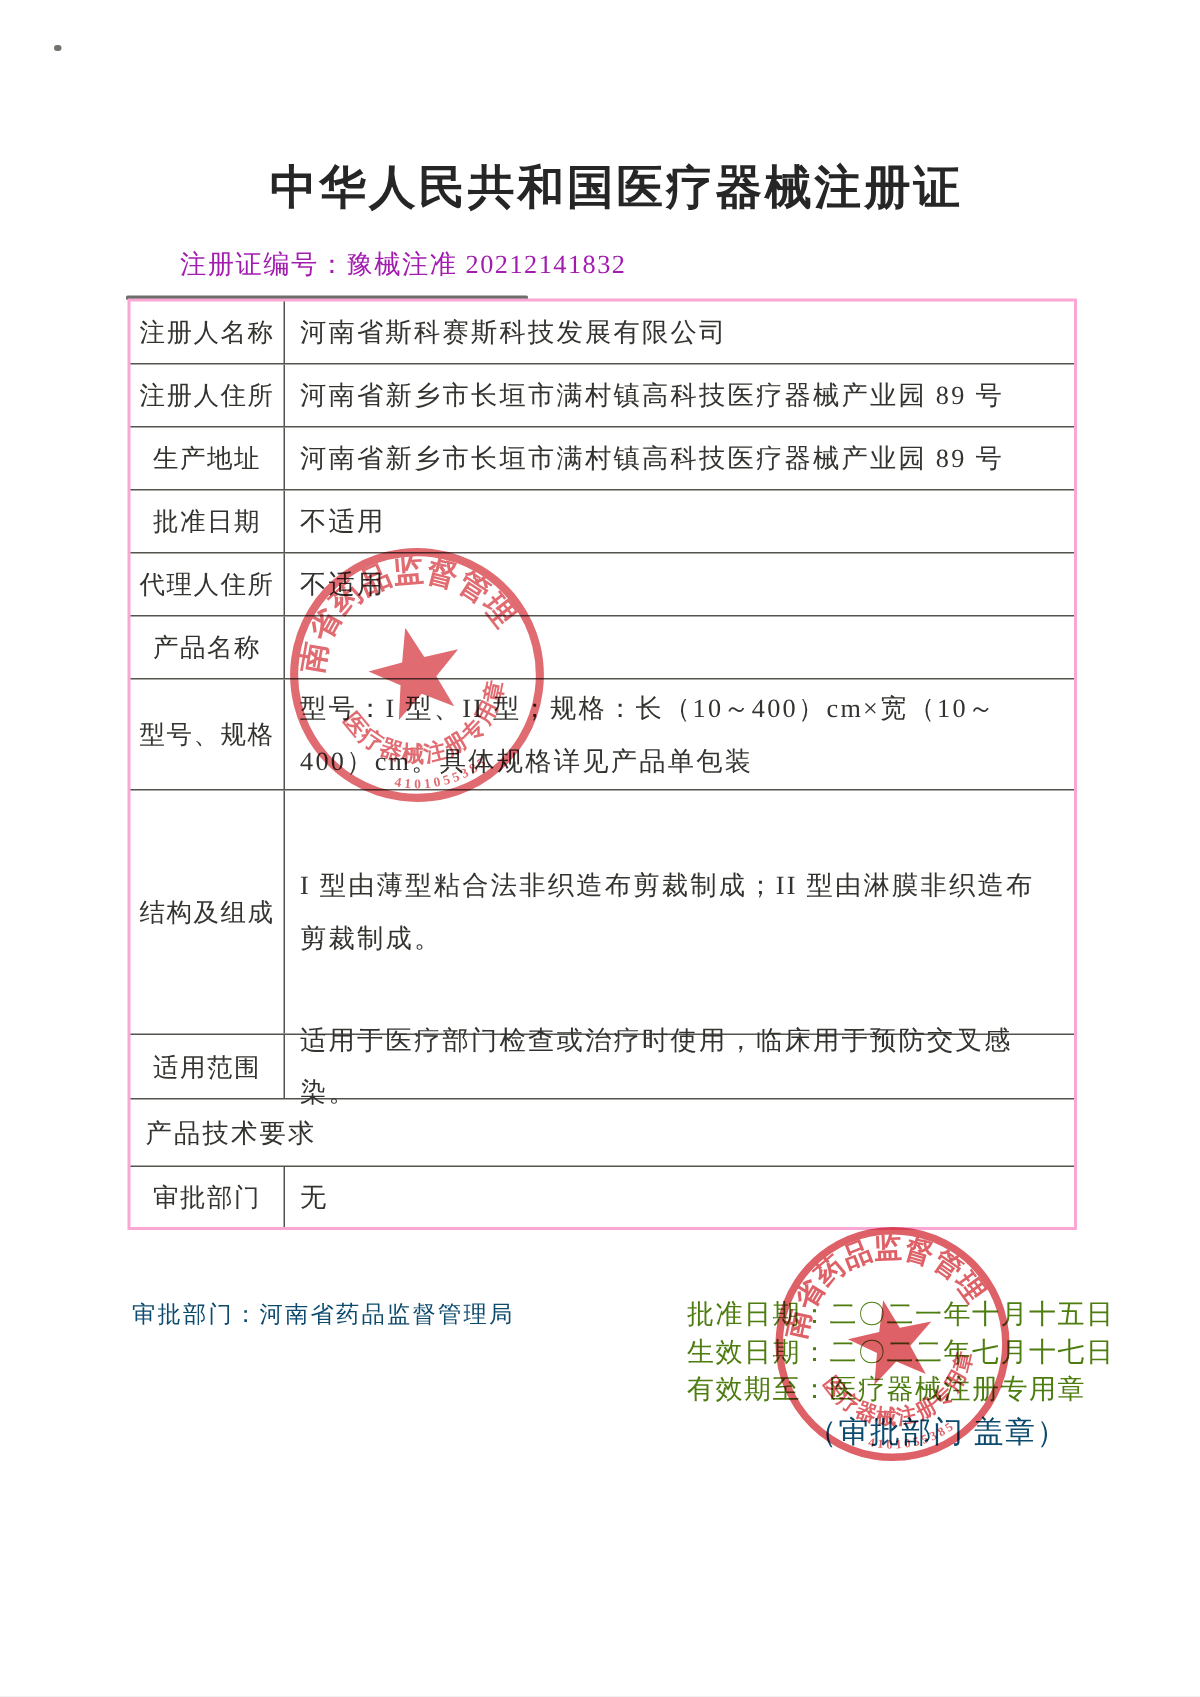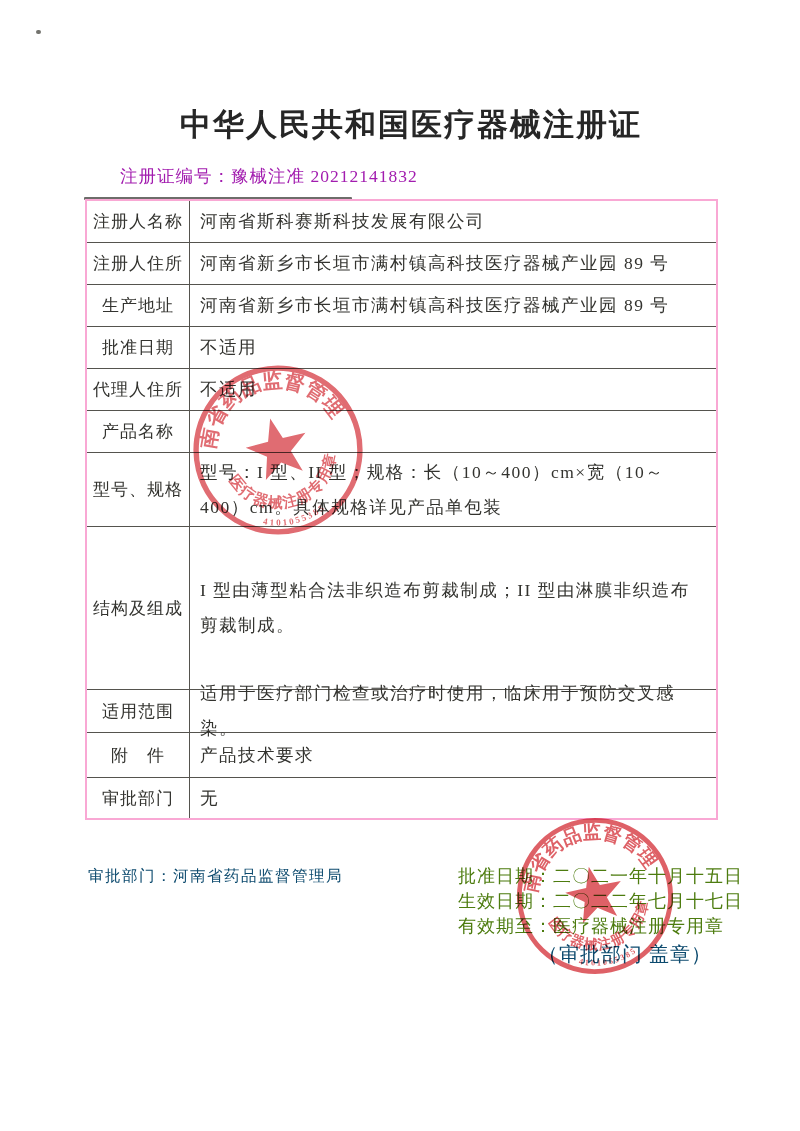--- a/index.html
+++ b/index.html
@@ -102,21 +102,20 @@
     </div>
     <div class="row h163">
       <div class="lab">结构及组成</div>
       <div class="val">I 型由薄型粘合法非织造布剪裁制成；II 型由淋膜非织造布剪裁制成。</div>
     </div>
     <div class="row h43">
       <div class="lab">适用范围</div>
       <div class="val">适用于医疗部门检查或治疗时使用，临床用于预防交叉感染。</div>
     </div>
     <div class="row h45">
-      <div class="lab">附　件</div>
       <div class="val">产品技术要求</div>
     </div>
     <div class="row h40">
       <div class="lab">审批部门</div>
       <div class="val">无</div>
     </div>
   </div>
 
   <div class="dept-line"><span>审批部门：</span><span>河南省药品监督管理局</span></div>
 

